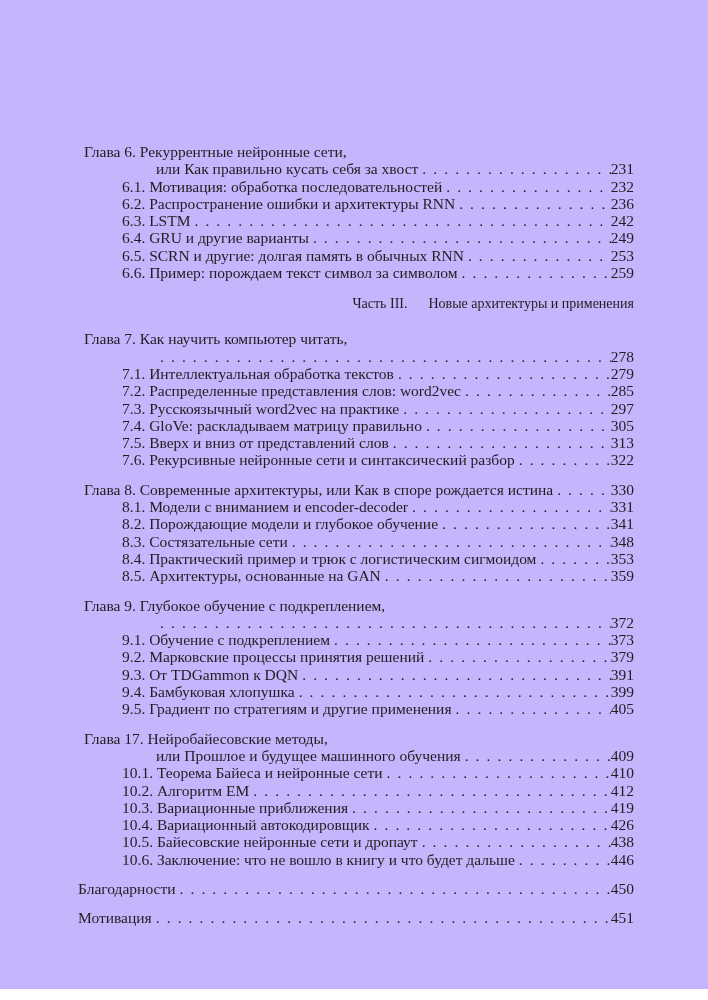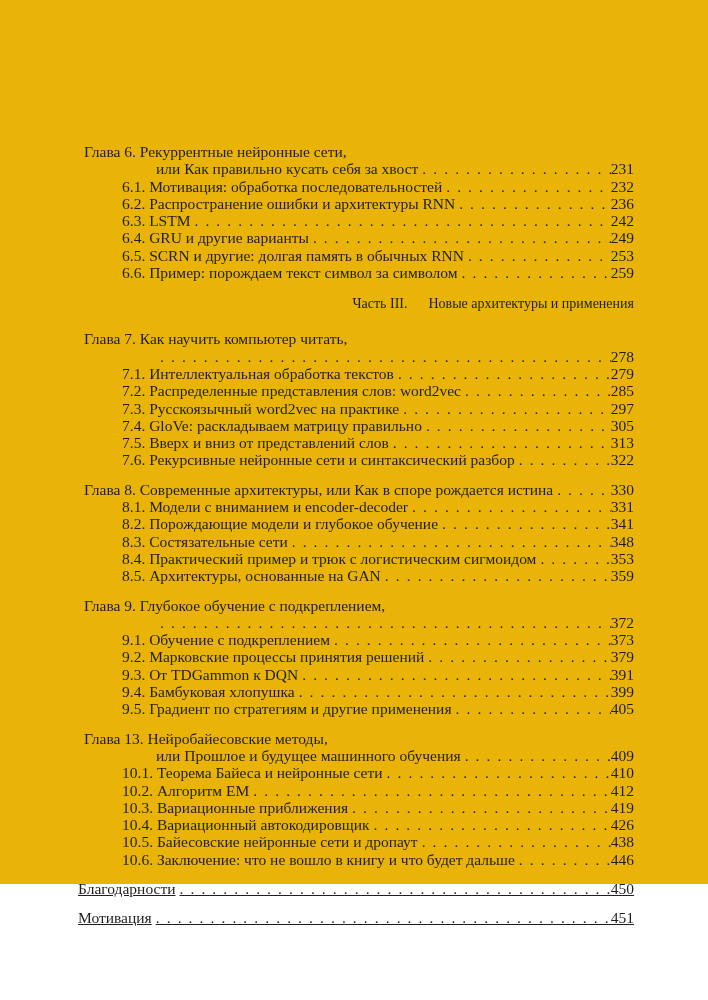--- a/index.html
+++ b/index.html
@@ -10,23 +10,23 @@
   body {
     width: 708px;
     height: 1000px;
     overflow: hidden;
     font-family: "Liberation Serif", "DejaVu Serif", serif;
     color: #1f1f1f;
   }
   .page {
     box-sizing: border-box;
     width: 708px;
-    height: 884px;
+    height: 989px;
     padding: 143px 74px 0 78px;
-    background: #eab308;
+    background: #c4b5fd;
   }
   .toc-block {
     margin-bottom: 12px;
   }
   .toc-row {
     display: flex;
     align-items: baseline;
     font-size: 15.5px;
     line-height: 17.3px;
   }
@@ -56,21 +56,20 @@
     margin: 8px 0 15px 0;
     white-space: nowrap;
     text-align: right;
   }
   .part-label {
     margin-right: 21px;
   }
   .backmatter-block {
     margin-bottom: 12px;
     margin-top: 7px;
-    text-decoration: underline;
   }
 </style>
 </head>
 <body>
 
 <div class="page">
   <div>
       <div class="toc-block">
         <div class="toc-row chapter">
           <span class="entry-text">Глава 6. Рекуррентные нейронные сети,</span>
@@ -212,21 +211,21 @@
           <span class="page-num">399</span>
         </div>
         <div class="toc-row section">
           <span class="entry-text">9.5. Градиент по стратегиям и другие применения</span>
           <span class="leader">. . . . . . . . . . . . . . . . . . . . . . . . . . . . . . . . . . . . . . . . . . . . . . . . . . . . . . . . . . . . . . . . . . . . . . . . . . . . . . . . </span>
           <span class="page-num">405</span>
         </div>
       </div>
       <div class="toc-block">
         <div class="toc-row chapter">
-          <span class="entry-text">Глава 13. Нейробайесовские методы,</span>
+          <span class="entry-text">Глава 17. Нейробайесовские методы,</span>
         </div>
         <div class="toc-row chapter-cont">
           <span class="entry-text">или Прошлое и будущее машинного обучения</span>
           <span class="leader">. . . . . . . . . . . . . . . . . . . . . . . . . . . . . . . . . . . . . . . . . . . . . . . . . . . . . . . . . . . . . . . . . . . . . . . . . . . . . . . . </span>
           <span class="page-num">409</span>
         </div>
         <div class="toc-row section">
           <span class="entry-text">10.1. Теорема Байеса и нейронные сети</span>
           <span class="leader">. . . . . . . . . . . . . . . . . . . . . . . . . . . . . . . . . . . . . . . . . . . . . . . . . . . . . . . . . . . . . . . . . . . . . . . . . . . . . . . . </span>
           <span class="page-num">410</span>

